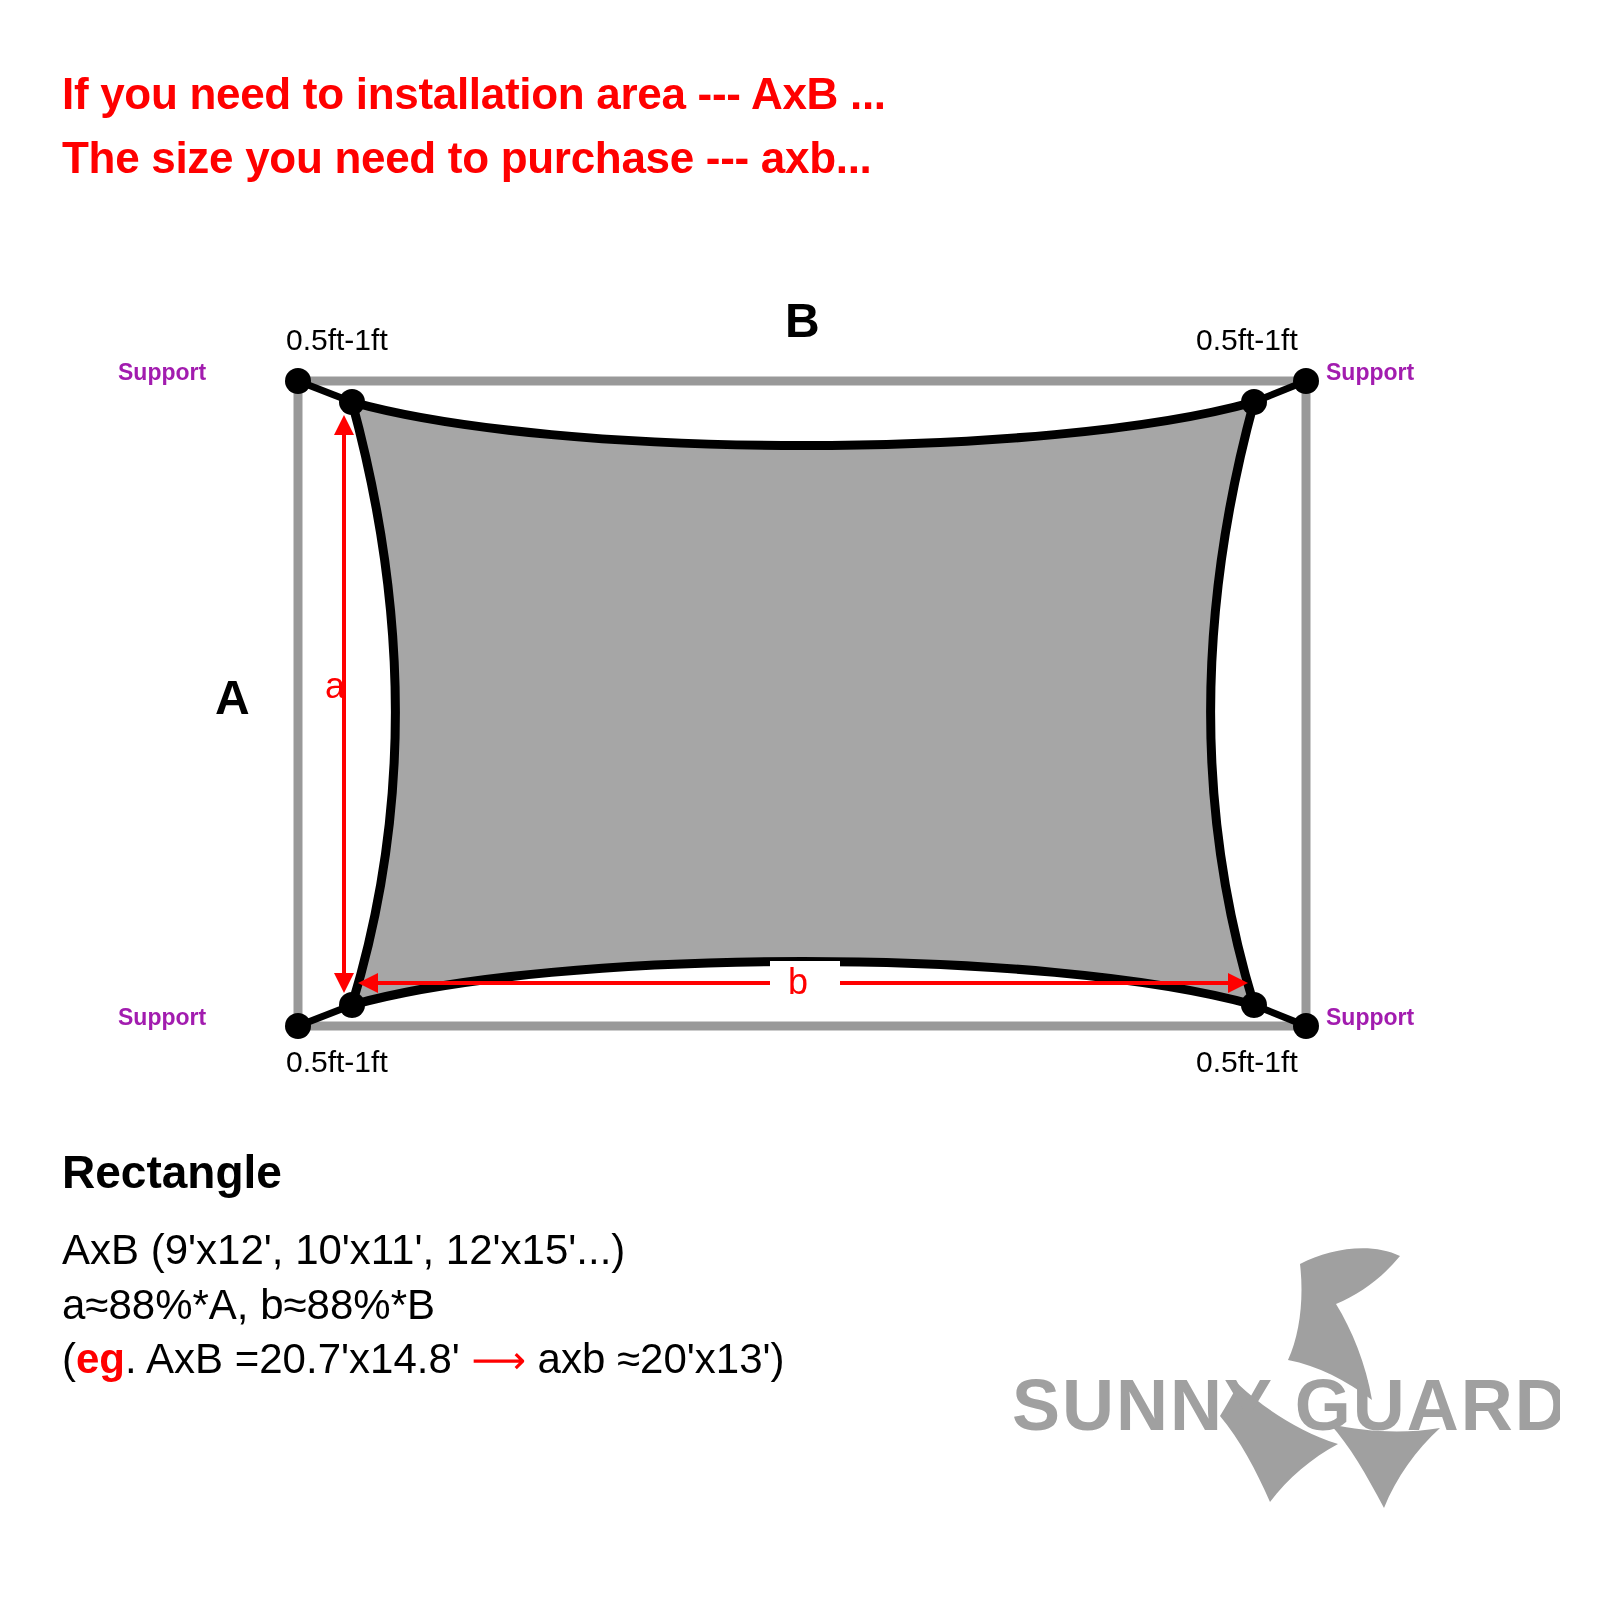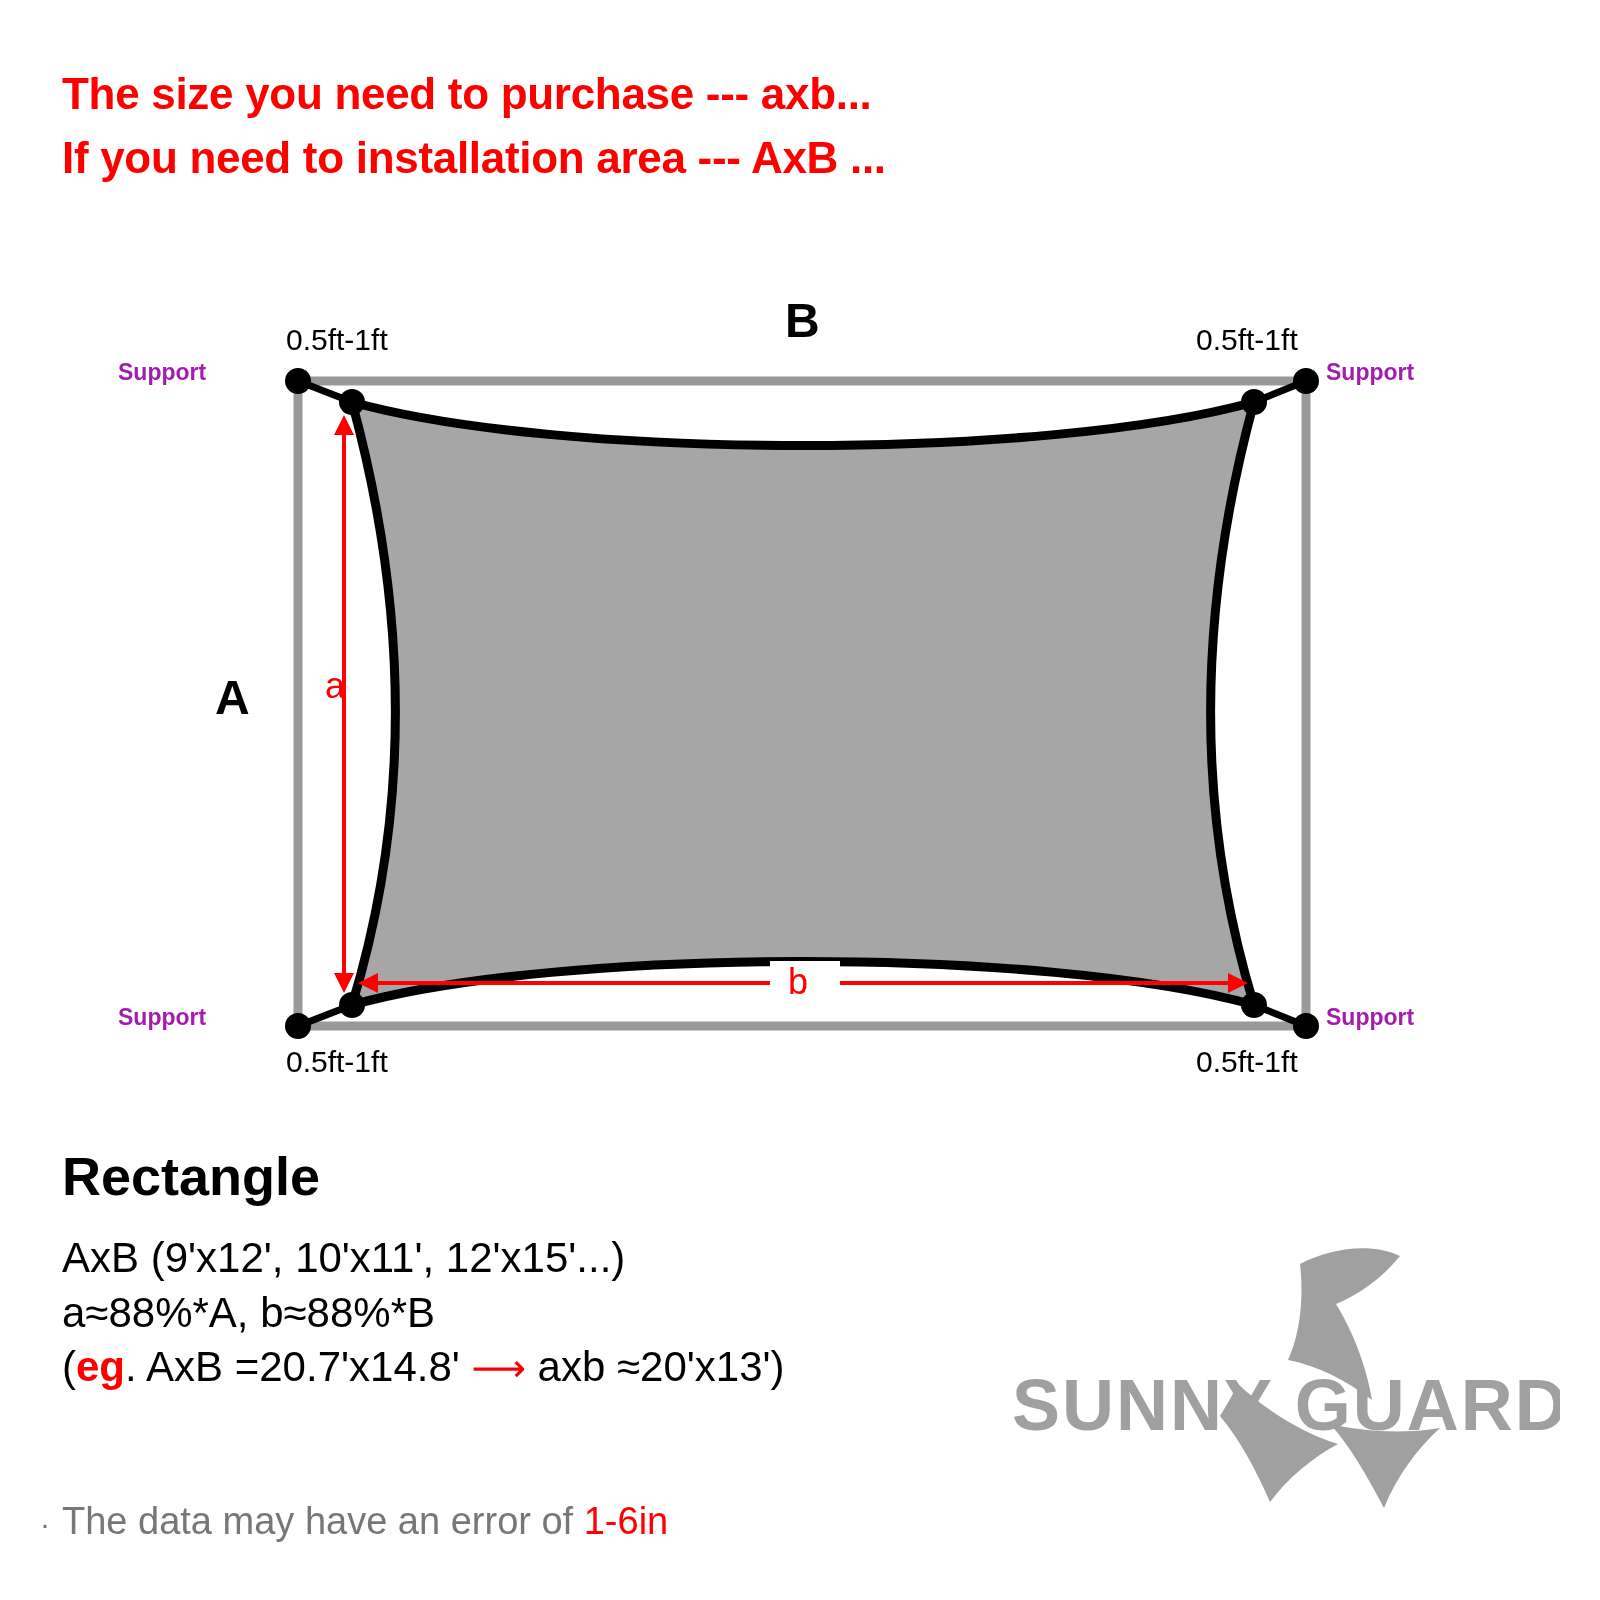--- a/index.html
+++ b/index.html
@@ -72,21 +72,21 @@
   }
 
   
   .info {
     position: absolute;
     left: 62px;
     top: 1145px;
     width: 1000px;
   }
   .info .title {
-    font-size: 54px;
+    font-size: 46px;
     font-weight: bold;
     color: #000;
     margin-bottom: 24px;
   }
   .info .line {
     font-size: 42px;
     color: #000;
     line-height: 1.30;
     white-space: nowrap;
   }
@@ -119,22 +119,22 @@
     width: 560px;
     height: 290px;
   }
 </style>
 </head>
 <body>
 
 <div class="page">
 
   <div class="headline">
+    <div>If you need to installation area --- AxB ...</div>
     <div>The size you need to purchase --- axb...</div>
-    <div>If you need to installation area --- AxB ...</div>
   </div>
 
   <div class="diagram">
     <svg width="1600" height="820" viewBox="0 0 1600 820">
 
       <rect x="298" y="126" width="1008" height="645" fill="none" stroke="#999999" stroke-width="9"></rect>
 
       <path d="M 352 147
                C 560 205, 1046 205, 1254 147
                C 1196 360, 1196 560, 1254 750
@@ -191,23 +191,20 @@
 
   <div class="info">
     <div class="title">Rectangle</div>
     <div class="line">AxB (9'x12', 10'x11', 12'x15'...)</div>
     <div class="line">a≈88%*A, b≈88%*B</div>
     <div class="line">
       <span>(</span><span class="eg">eg</span><span>. AxB =20.7'x14.8' </span><span class="arrow">⟶</span><span> axb ≈20'x13')</span>
     </div>
   </div>
 
-  <div class="footnote">
-    <span class="dot">·</span><span>The data may have an error of </span><span class="err">1-6in</span>
-  </div>
 
   <div class="logo">
     <svg width="560" height="290" viewBox="0 0 560 290">
       <g fill="#a0a0a0">
 
         <path d="M300 30 C 330 14, 372 8, 400 22 C 382 44, 360 60, 336 70
                  C 352 96, 366 130, 372 166 C 346 146, 318 132, 288 126
                  C 300 100, 304 64, 300 30 Z"></path>
         <path d="M238 150 C 266 176, 300 198, 338 210 C 312 224, 288 244, 270 268
                  C 256 236, 240 206, 220 182 C 226 172, 232 162, 238 150 Z"></path>

